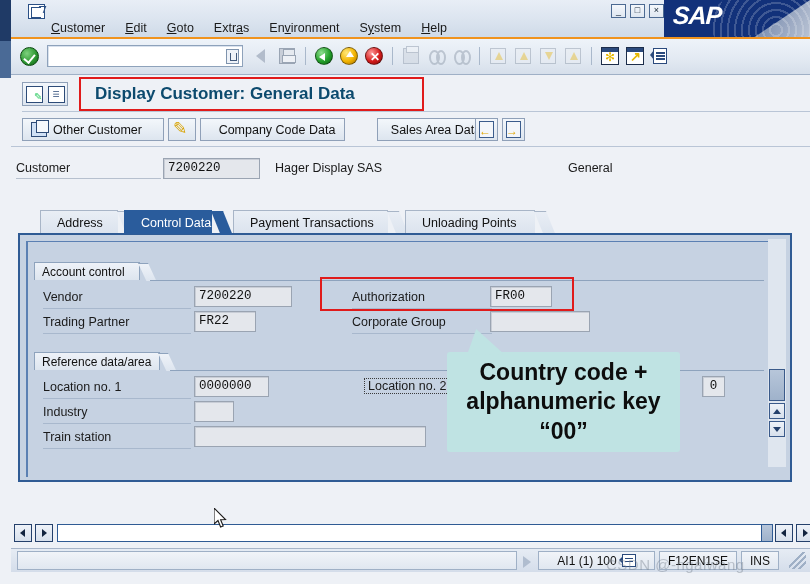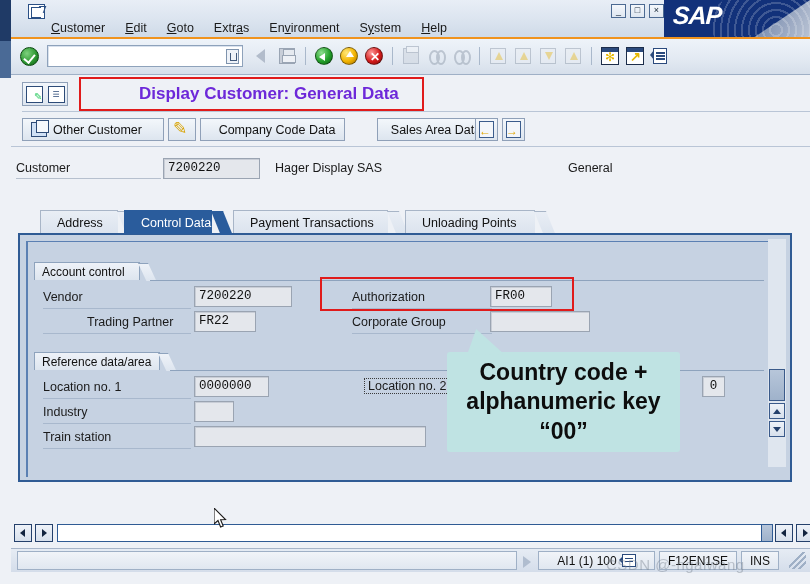--- a/index.html
+++ b/index.html
@@ -319,25 +319,24 @@
     position:absolute; right:-1px; bottom:-2px; font-size:10px; color:#3c6;
   }
   .apptitle-box {
     position: absolute; left: 68px; top: 1px;
     width: 345px; height: 34px;
     border: 2px solid #e01b1b;
     display: flex; align-items: center;
     padding-left: 14px;
   }
   .apptitle {
-    color: #6d28d9;
+    color: #0c4a6e;
     font-size: 17px;
     font-weight: bold;
     white-space: nowrap;
-    margin-left: 44px;
   }
   .title-rule {
     position:absolute; left: 11px; bottom: 0; width: 799px; height:1px; background:#b9c5d6;
   }
 
   
   .appbar {
     position: absolute; left: 11px; top: 113px;
     width: 799px; height: 34px;
     background: #eef1f6;
@@ -826,21 +825,21 @@
         <div class="group-head" style="width:106px;">
           <span>Account control</span>
           <span class="slant"></span>
         </div>
         <div class="group-rule" style="left:116px; width:614px;"></div>
 
         <div class="lbl" style="position:absolute; left:9px; top:28px;">Vendor</div>
         <div class="row-line" style="left:9px; top:46px; width:148px;"></div>
         <div class="fld mono" style="position:absolute; left:160px; top:24px; width:98px;">7200220</div>
 
-        <div class="lbl" style="position:absolute; left:9px; top:53px;margin-left:44px;">Trading Partner</div>
+        <div class="lbl" style="position:absolute; left:9px; top:53px;">Trading Partner</div>
         <div class="row-line" style="left:9px; top:71px; width:148px;"></div>
         <div class="fld mono" style="position:absolute; left:160px; top:49px; width:62px;">FR22</div>
 
         <div class="lbl" style="position:absolute; left:318px; top:28px;">Authorization</div>
         <div class="row-line" style="left:318px; top:46px; width:140px;"></div>
         <div class="fld mono" style="position:absolute; left:456px; top:24px; width:62px;">FR00</div>
 
         <div class="lbl" style="position:absolute; left:318px; top:53px;">Corporate Group</div>
         <div class="row-line" style="left:318px; top:71px; width:140px;"></div>
         <div class="fld mono" style="position:absolute; left:456px; top:49px; width:100px;"></div>

